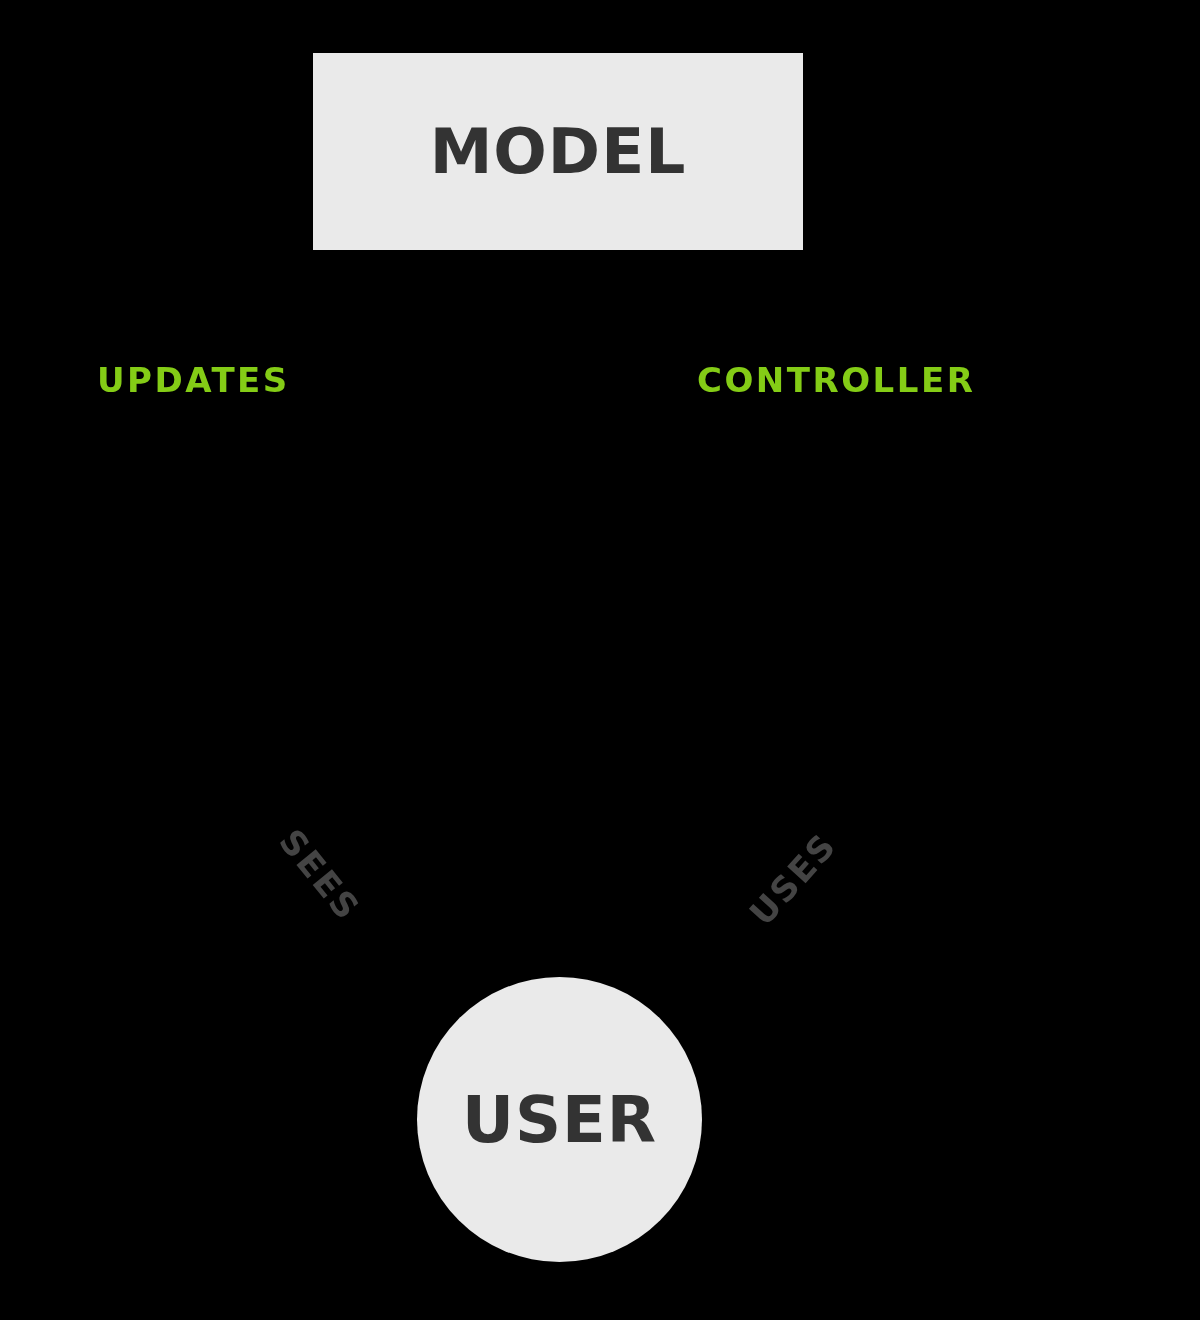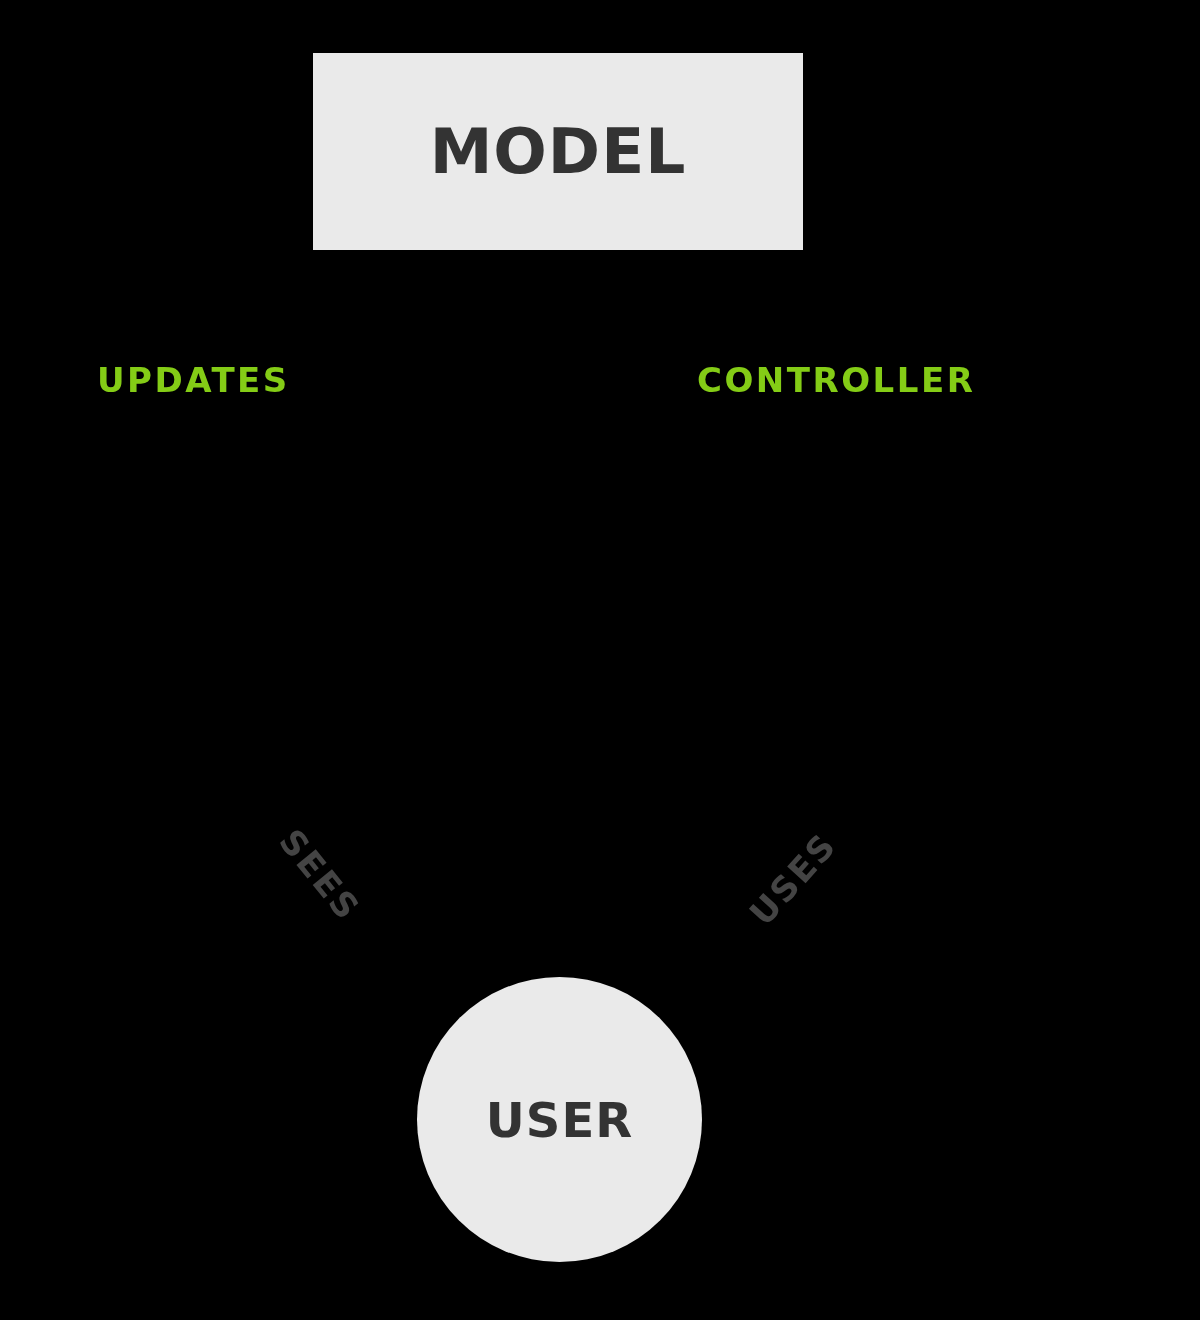--- a/index.html
+++ b/index.html
@@ -71,21 +71,21 @@
     background: #eaeaea;
     border-radius: 50%;
     display: flex;
     align-items: center;
     justify-content: center;
     box-sizing: border-box;
   }
   #node-user .node-label {
     color: #333333;
     font-weight: bold;
-    font-size: 48px;
+    font-size: 64px;
     letter-spacing: 1px;
     line-height: 1;
     white-space: nowrap;
   }
 
   
   .edge-label {
     position: absolute;
     color: #84cc16;
     font-weight: bold;

